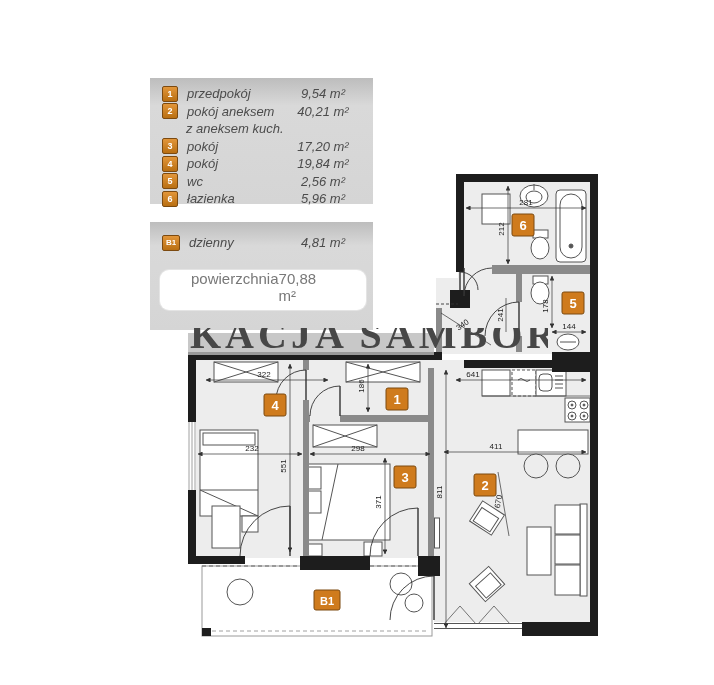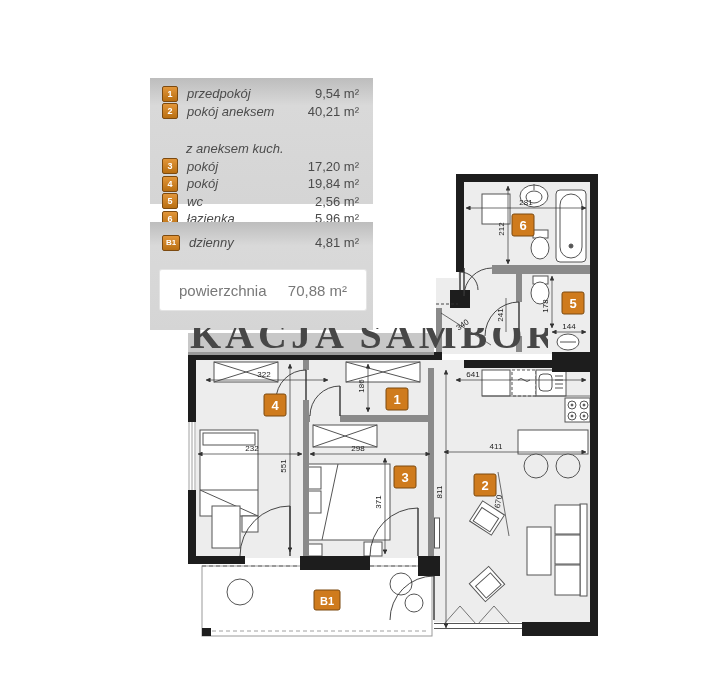--- a/index.html
+++ b/index.html
@@ -9,24 +9,24 @@
   .panel{position:absolute;left:150px;width:223px;box-sizing:border-box;
          background:linear-gradient(#bdbdbd,#d9d9d9 22%,#d5d5d5);}
   #panel-rooms{top:78px;height:126px;padding:7px 14px 0 12px;}
   #panel-total{top:222px;height:108px;padding:12px 14px 0 12px;}
   .lrow{display:flex;align-items:center;height:17.5px;font-size:13px;color:#4c4c4c;}
   .lrow .mark{width:14px;height:14px;flex:none;margin-right:9px;border-radius:2px;
         background:linear-gradient(#e2963a,#b96f12);border:1px solid #7c4a10;
         color:#fff;font-size:9px;font-weight:bold;display:flex;align-items:center;justify-content:center;}
   .lrow .mark.wide{width:16px;font-size:8px;}
   .lrow .name{flex:1;font-style:italic;}
-  .lrow .area{width:72px;text-align:right;}
-  .lrow.note{padding-left:24px;margin-top:20px;}
+  .lrow .area{width:72px;text-align:center;font-style:italic;}
+  .lrow.note{padding-left:24px;}
   .totalbox{position:absolute;left:10px;right:7px;top:48px;height:40px;background:#fff;
-        border-radius:2px;display:flex;align-items:center;padding:0 19px;
+        border-radius:9px;display:flex;align-items:flex-start;padding:0 31px;
         font-size:15px;color:#787878;box-shadow:0 0 0 1px #e4e4e4;}
   .totalbox .tlabel{flex:1;}
   
   .watermark{position:absolute;left:186px;top:328px;width:362px;height:28px;
         overflow:hidden;pointer-events:none;}
   .wm-band{position:absolute;left:2px;top:5px;width:246px;height:22px;background:rgba(186,186,186,.8);}
   .wm-text{position:absolute;left:4px;top:-17px;font-family:"Liberation Serif",serif;
         font-weight:bold;font-size:40px;letter-spacing:4px;color:#474747;white-space:nowrap;}
   
   #plan{position:absolute;left:188px;top:172px;}

